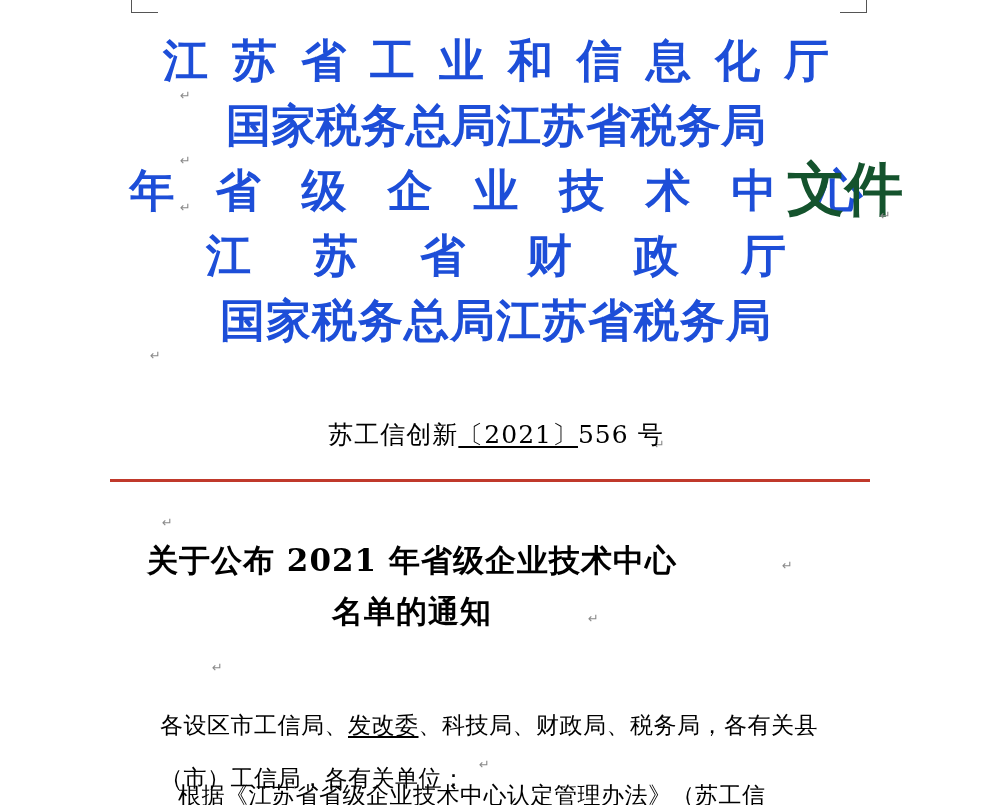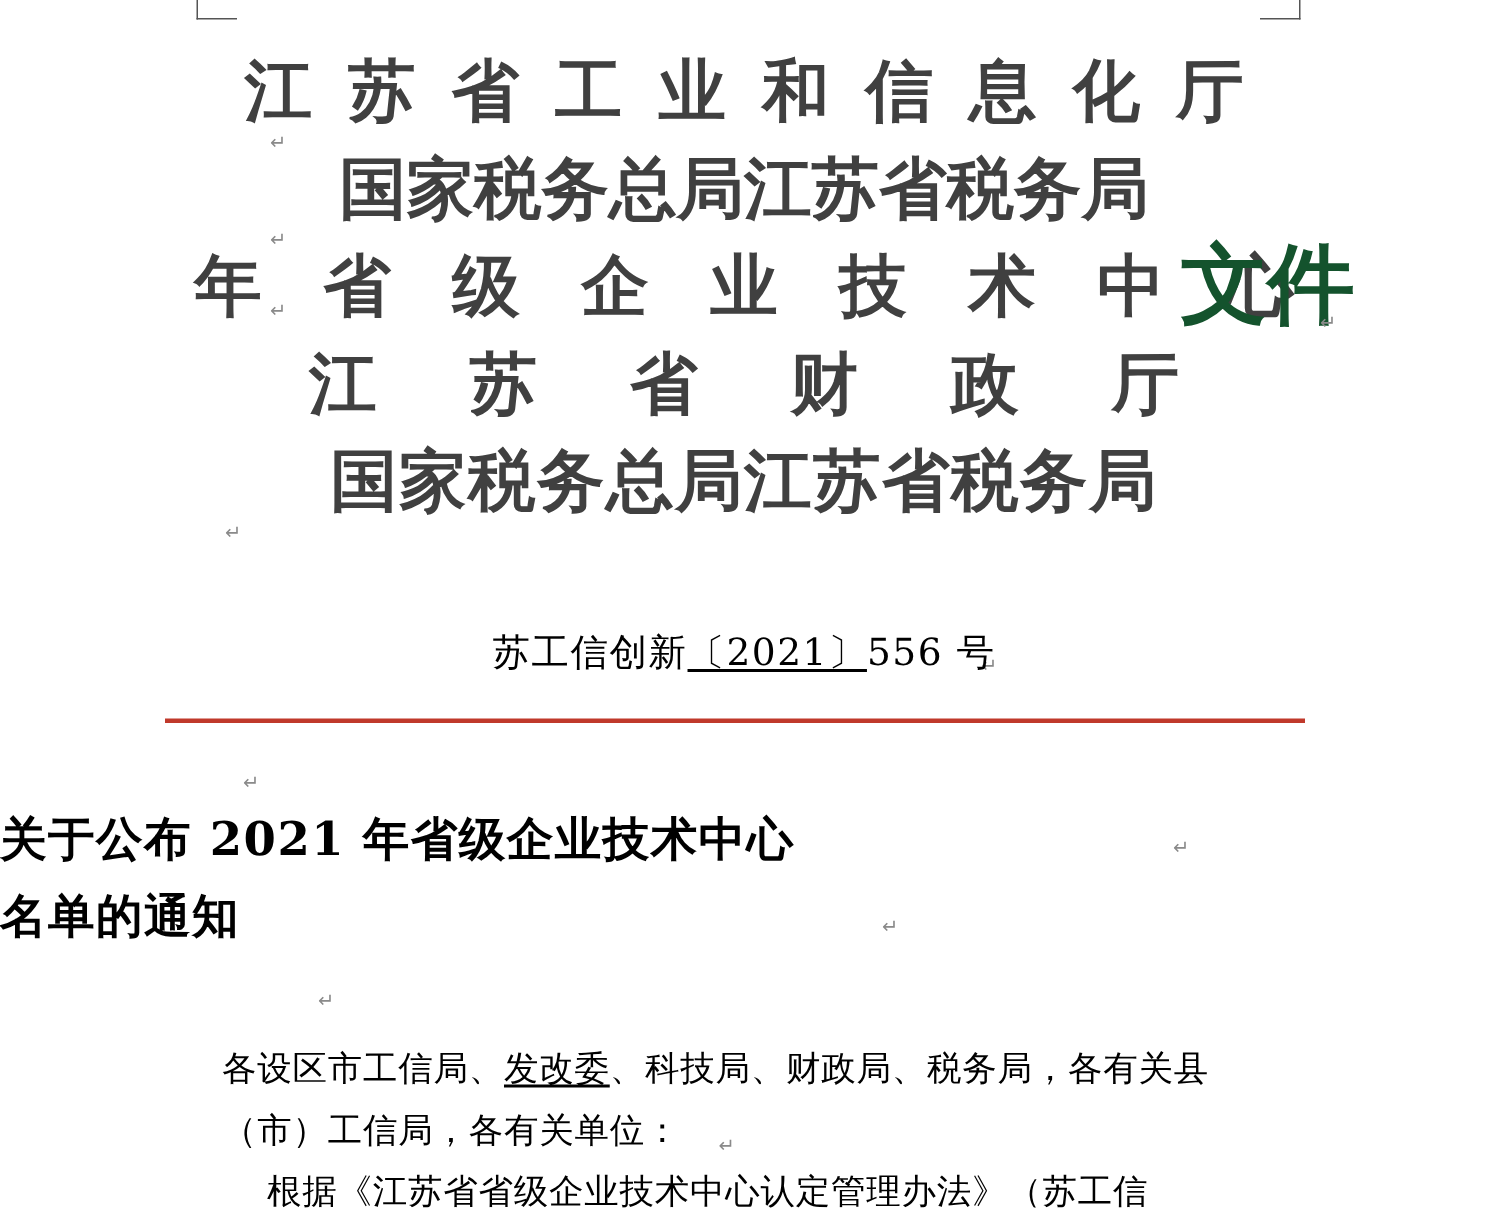--- a/index.html
+++ b/index.html
@@ -44,21 +44,21 @@
 
   
   .masthead {
     position: absolute;
     left: 0;
     top: 28px;
     width: 992px;
     text-align: center;
   }
   .mast-line {
-    color: #404040;
+    color: #1d4ed8;
     font-family: "DejaVu Sans", sans-serif;
     font-weight: bold;
     font-size: 45px;
     line-height: 65px;
     white-space: nowrap;
     position: relative;
   }
   .mast-line .spread-4 { letter-spacing: 24px; padding-left: 24px; }
   .mast-line .spread-2 { letter-spacing: 0px; }
   .mast-line .spread-5 { letter-spacing: 41px; padding-left: 41px; }
@@ -111,20 +111,21 @@
     height: 3px;
     background: #c0392b;
   }
 
   
   .title {
     position: absolute;
     left: 0;
     top: 535px;
     width: 824px;
+    text-align: center;
     font-family: "DejaVu Serif", serif;
     font-weight: bold;
     font-size: 31px;
     line-height: 51px;
     letter-spacing: 1px;
   }
 
   
   .body-text {
     position: absolute;
@@ -133,21 +134,21 @@
     width: 715px;
     font-family: "DejaVu Serif", serif;
     font-size: 23px;
     line-height: 41px;
     letter-spacing: 0.5px;
   }
   .body-text .uline {
     text-decoration: underline;
     text-underline-offset: 3px;
   }
-  .body-text p { margin: 0; }
+  .body-text p { margin: 12px; }
   .clipped {
     position: absolute;
     left: 132px;
     top: 775px;
     width: 715px;
     font-family: "DejaVu Serif", serif;
     font-size: 23px;
     line-height: 41px;
     letter-spacing: 0.5px;
     text-indent: 46px;

